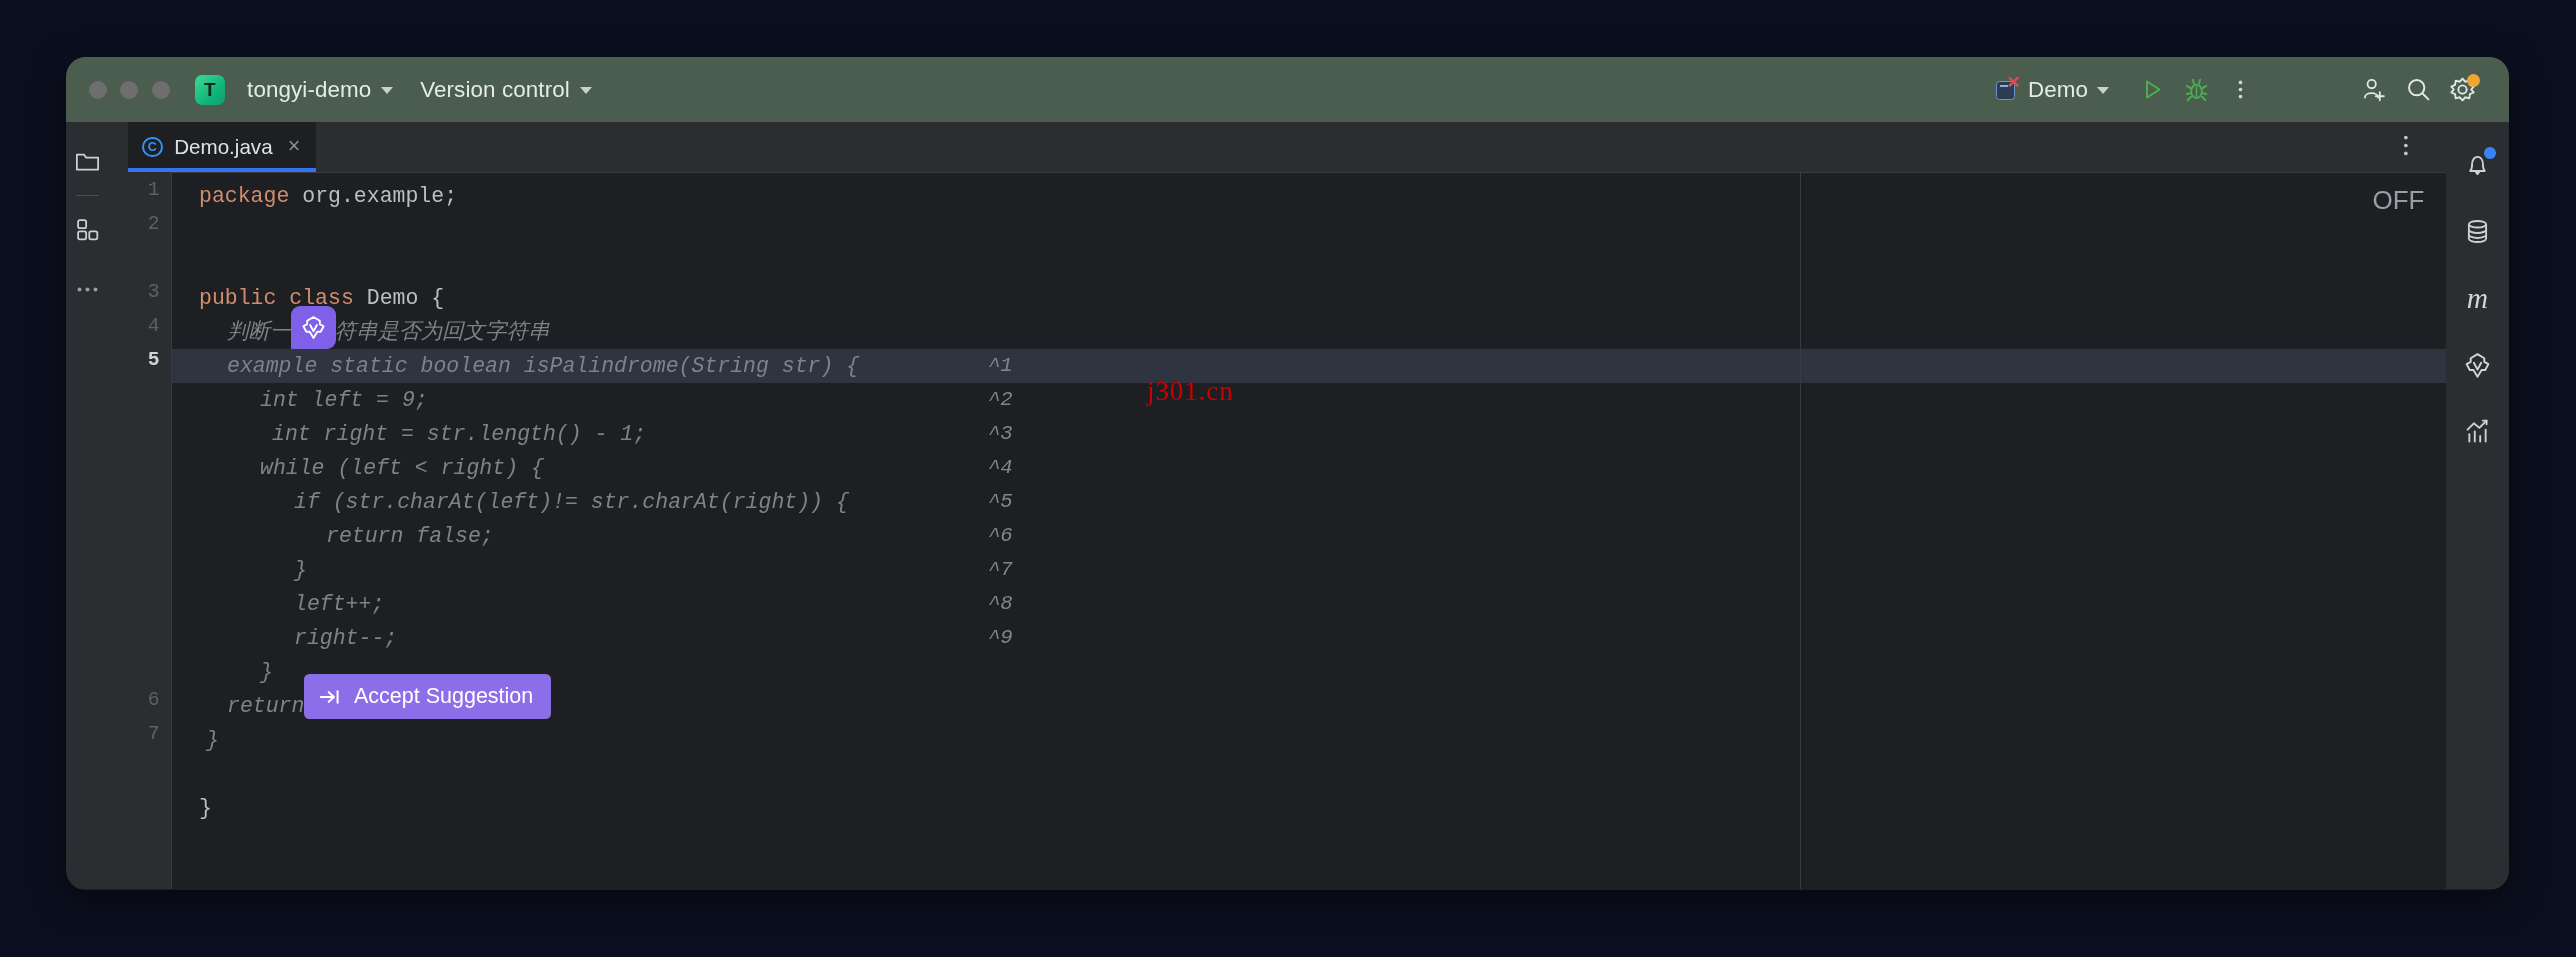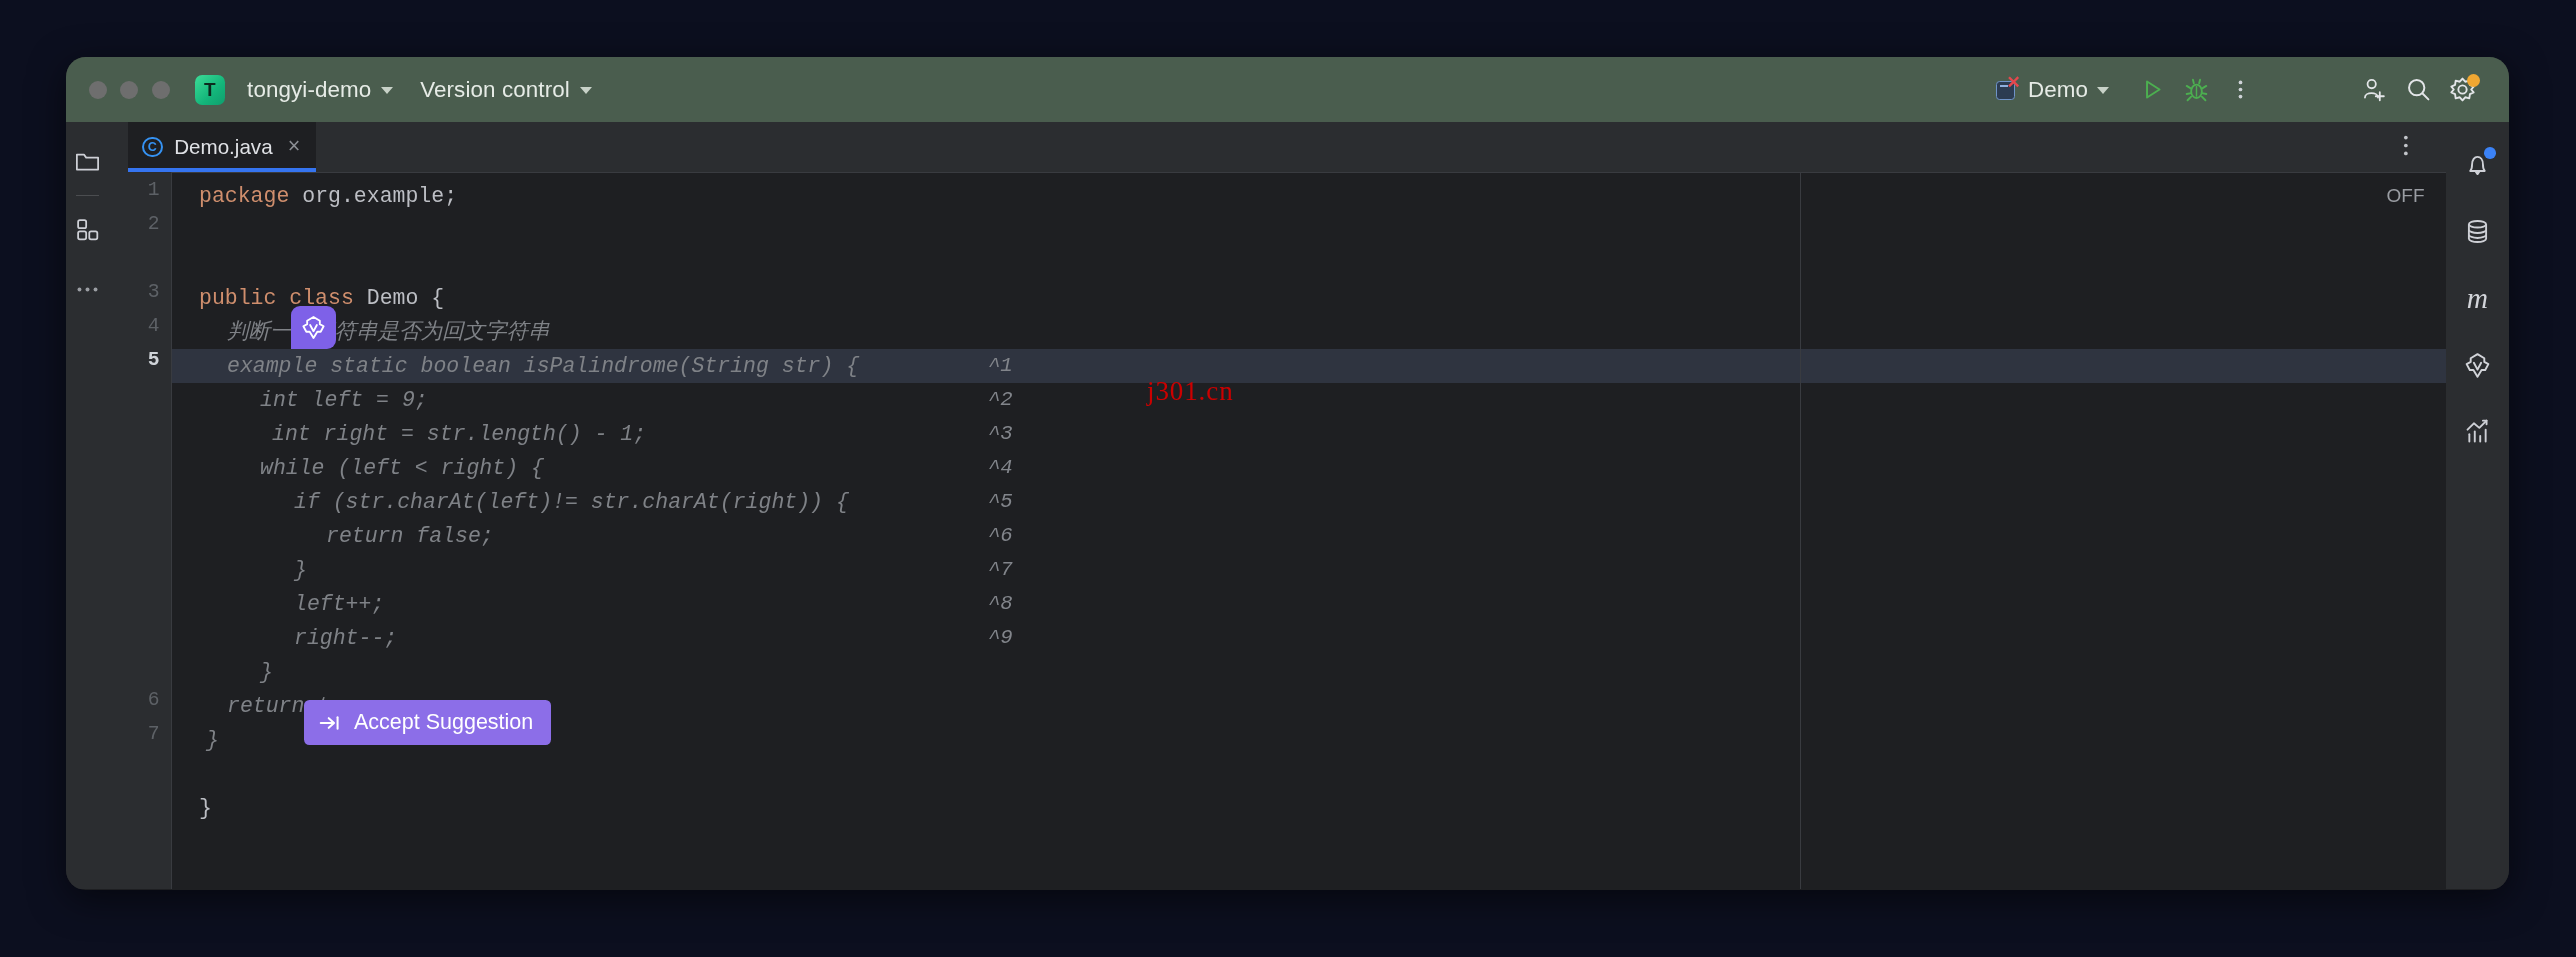--- a/index.html
+++ b/index.html
@@ -120,21 +120,21 @@
   }
   .kw { color: #cf8e6d; text-align: center; }
   .ghost { color: #7f8287; font-style: italic; }
   .hint { color: #6f7277; font-size: 19px; font-family: "Liberation Sans", sans-serif; font-style: normal; }
   .caret { color: #82858b; font-style: italic; font-family: "Liberation Mono", monospace; font-size: 20.6px; }
 
   .vsep { position: absolute; top: 0; bottom: 0; width: 0.9px; background: #393b40; }
   .hsep-top { position: absolute; left: 0; right: 0; top: 0; height: 0.9px; background: #393b40; }
 
   .off-label {
-    position: absolute; color: #9a9da3; font-size: 19px; font-family: "Liberation Sans", sans-serif;
+    position: absolute; color: #9a9da3; font-size: 26px; font-family: "Liberation Sans", sans-serif;
   }
 
   .watermark {
     position: absolute; color: #cc0000; font-size: 27px;
     font-family: "Liberation Serif", serif; letter-spacing: 0.9px;
   }
 
   
   .ai-badge {
     position: absolute; width: 45px; height: 43px; background: #7e61e8;
@@ -337,21 +337,21 @@
               <div class="code-line" style="top: 619px; left: 27px;"><span class="">}</span></div>
             </div>
 
           <div class="ai-badge" style="top:134px; left:119px;">
             <svg width="27" height="27" viewBox="0 0 32 32">
               <path d="M16 3.5 L23.5 8 L23.5 12 L28 14.5 L24.5 21 L20.5 21 L16 28.5 L11.5 21 L7.5 21 L4 14.5 L8.5 12 L8.5 8 Z" fill="none" stroke="#ffffff" stroke-width="2.2" stroke-linejoin="round"></path>
               <path d="M12 13 L16 20.5 L20 13" fill="none" stroke="#ffffff" stroke-width="2.2" stroke-linecap="round" stroke-linejoin="round"></path>
             </svg>
           </div>
 
-          <div class="accept-pill" style="top:528px; left:132px;gap:12px;">
+          <div class="accept-pill" style="top:502px; left:132px;gap:12px;">
             <svg width="23" height="18" viewBox="0 0 26 20">
               <path d="M2 10 L17 10 M11 4.5 L17 10 L11 15.5" fill="none" stroke="#ffffff" stroke-width="2.3" stroke-linecap="round" stroke-linejoin="round"></path>
               <line x1="21" y1="3.5" x2="21" y2="16.5" stroke="#ffffff" stroke-width="2.3" stroke-linecap="round"></line>
             </svg>
             <span class="lbl">Accept Suggestion</span>
           </div>
 
         </div>
       </div>
     </div>

